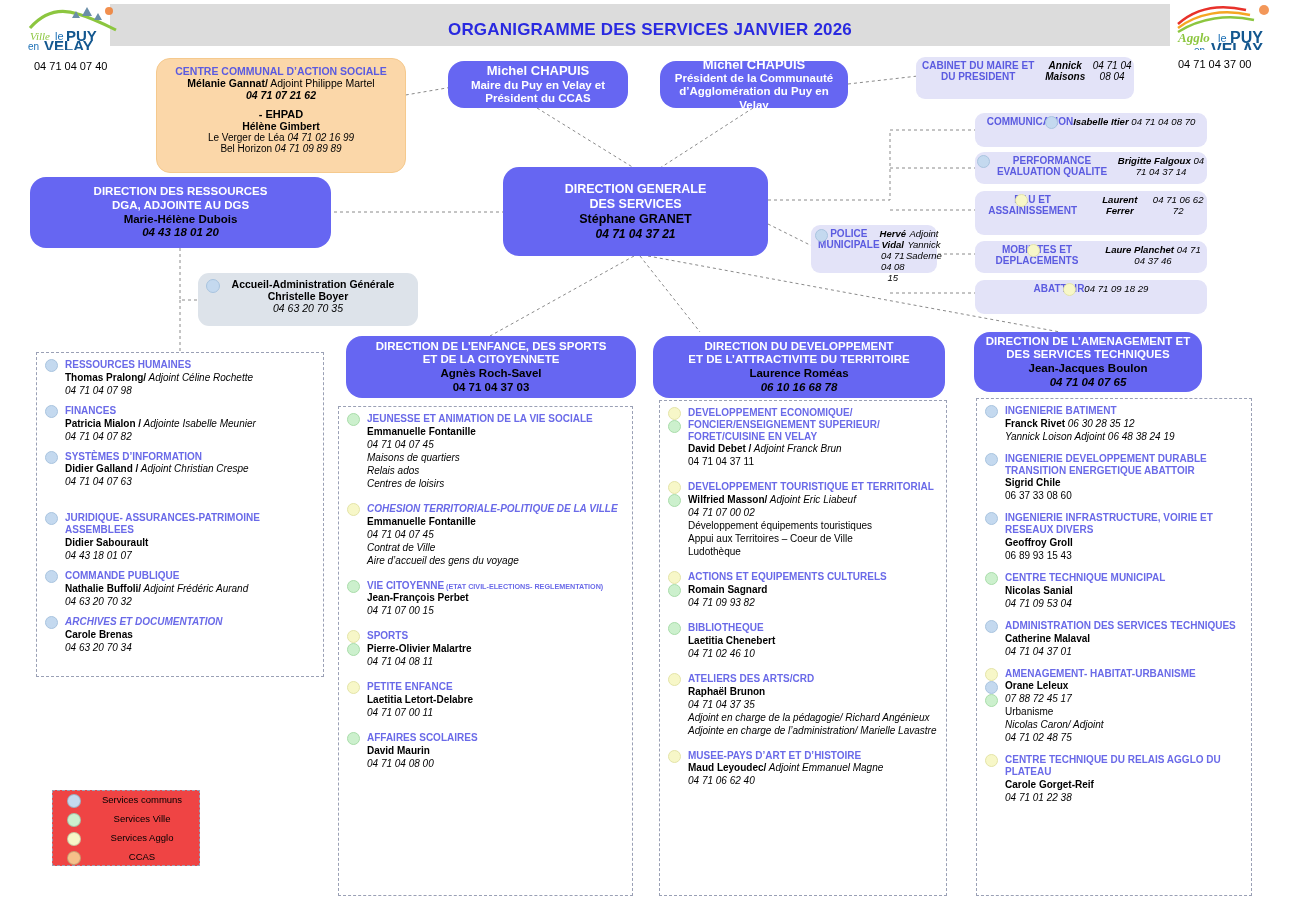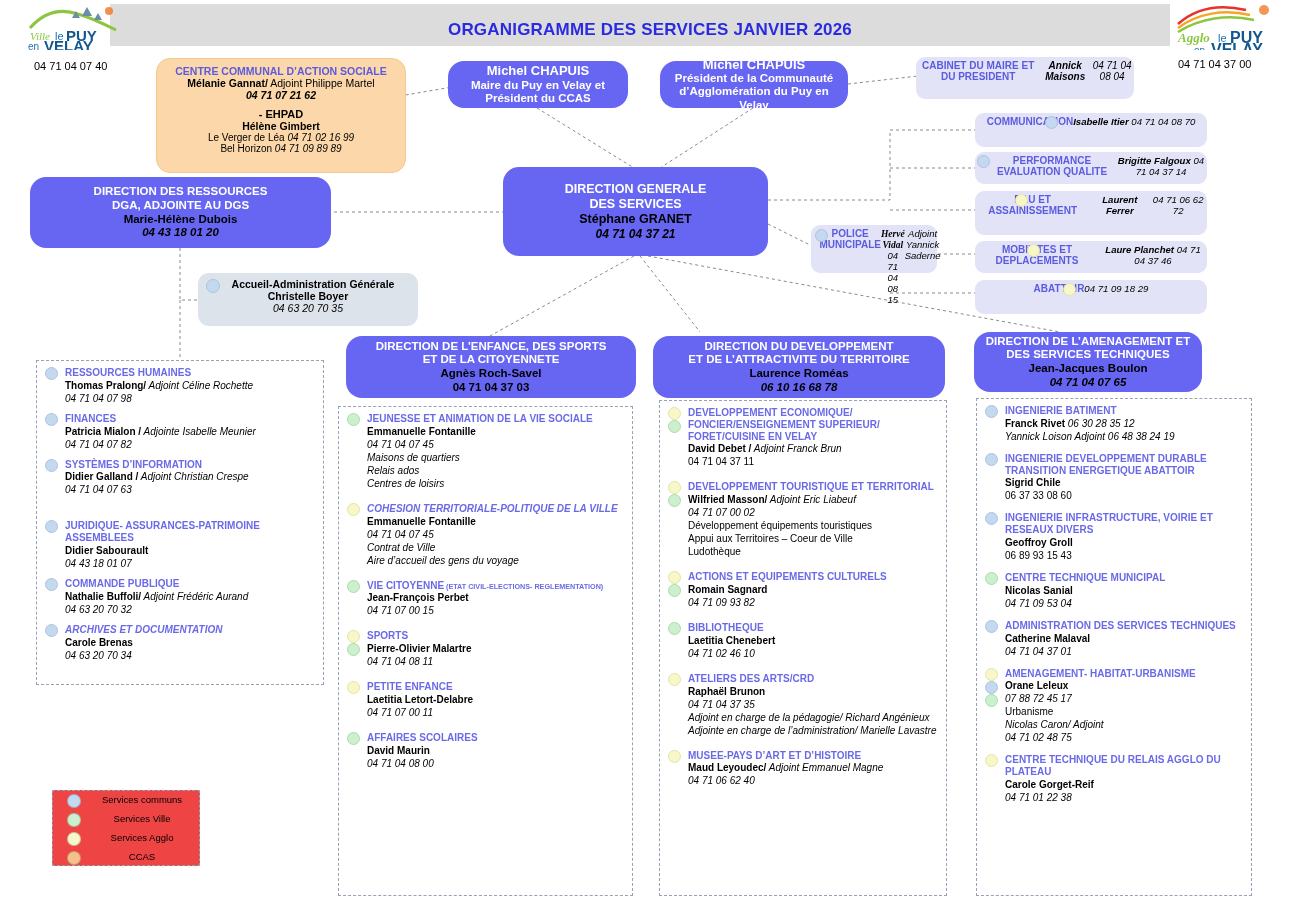--- a/index.html
+++ b/index.html
@@ -261,27 +261,27 @@
   <div class="abs grey" style="left:198px;top:273px;width:204px;height:43px;">
     <span class="dot communs" style="position:absolute;left:8px;top:6px;width:14px;height:14px;"></span>
     <div class="t1" style="margin-left:10px;">Accueil-Administration Générale</div>
     <div class="t2">Christelle Boyer</div>
     <div class="t3">04 63 20 70 35</div>
   </div>
 
   <div class="abs lav" style="left:811px;top:225px;width:126px;height:42px;text-align:center;">
     <span class="dot communs" style="left:4px;top:4px;"></span>
     <span class="hdr" style="margin-left:12px;">POLICE MUNICIPALE</span>
-    <span style="font-size:9.5px;"><b style="font-style:italic;font-family:Liberation Serif, serif;">Hervé Vidal</b><i> 04 71 04 08 15</i></span>
+    <span style="font-size:9.5px;"><b style="font-style:italic;">Hervé Vidal</b><i> 04 71 04 08 15</i></span>
     <span class="sub2" style="font-size:9.5px;">Adjoint Yannick Saderne</span>
   </div>
 
   <div id="right-stack"></div>
 
-  <div class="panel" style="left:36px;top:360px;width:288px;height:325px;">
+  <div class="panel" style="left:36px;top:352px;width:288px;height:325px;">
     <div id="col-ressources" style="padding:6px 8px 0 6px;">
         <div class="svc" style="margin-bottom: 8px; position: relative; padding-left: 22px;">
           <span class="dot communs" style="left: 2px; top: 0px;"></span>
           <div class="svc-hdr">RESSOURCES HUMAINES</div>
           <div class="svc-line bi"><b>Thomas Pralong/</b><i> Adjoint Céline Rochette</i></div>
           <div class="svc-line i">04 71 04 07 98</div>
         </div>
         <div class="svc" style="margin-bottom: 8px; position: relative; padding-left: 22px;">
           <span class="dot communs" style="left: 2px; top: 0px;"></span>
           <div class="svc-hdr">FINANCES</div>

